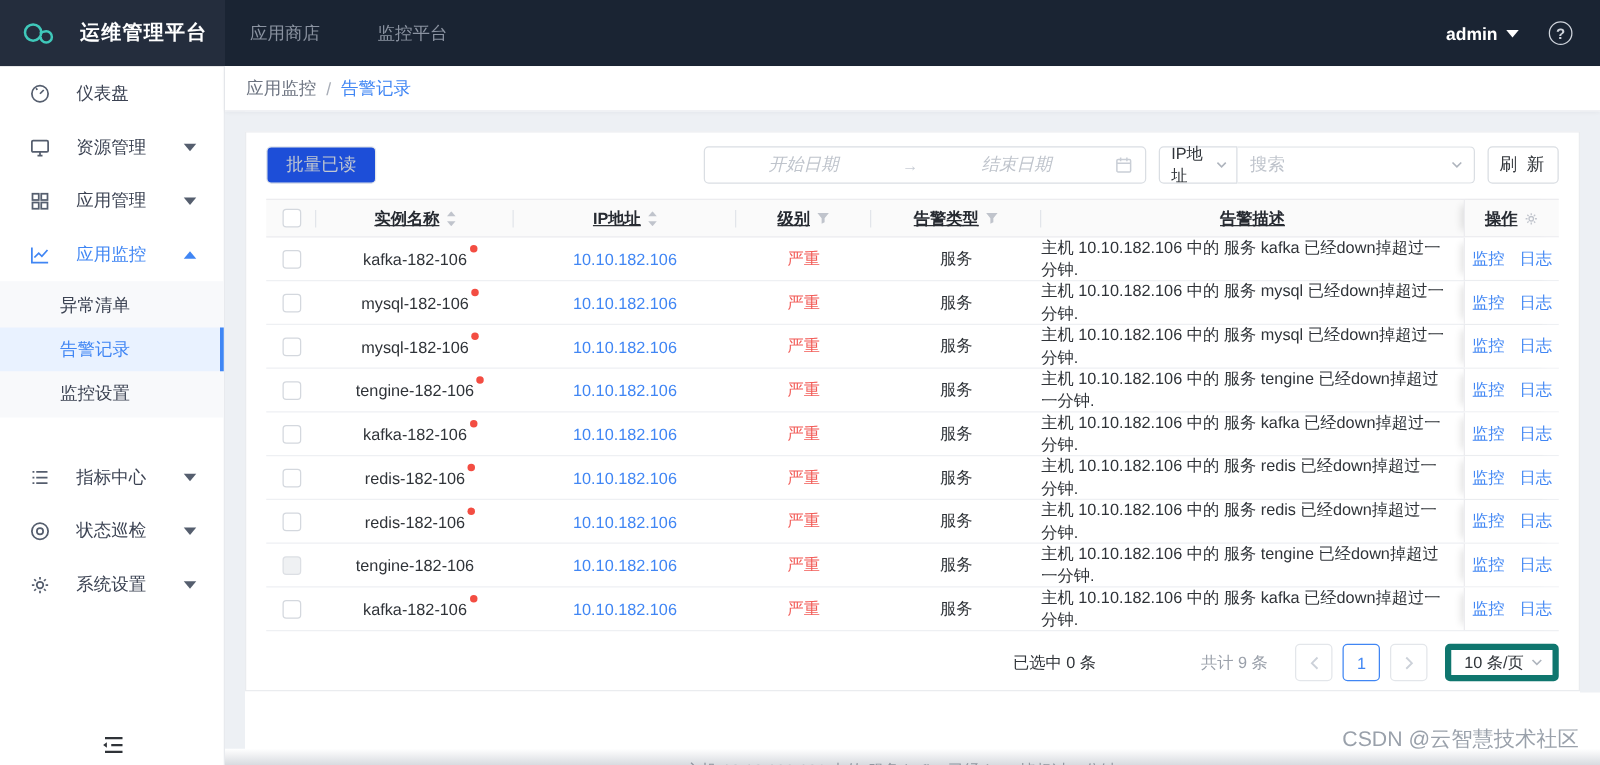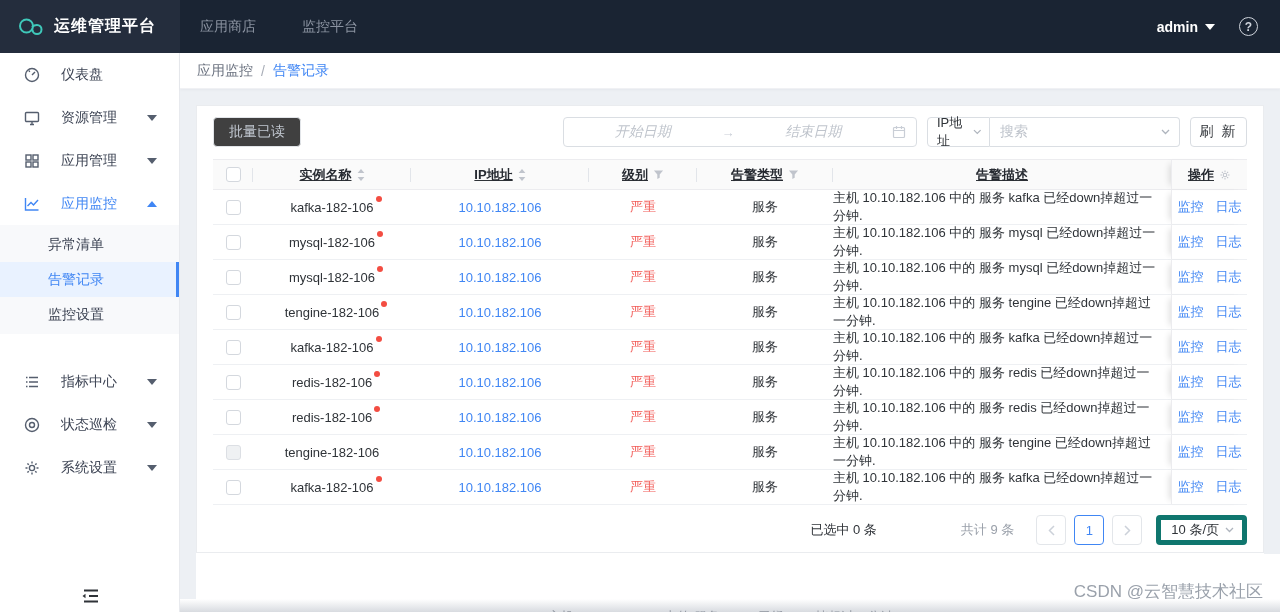--- a/index.html
+++ b/index.html
@@ -1,21 +1,21 @@
 <!DOCTYPE html>
 <html><head>
 <meta charset="utf-8">
 <style>
   * { margin:0; padding:0; box-sizing:border-box; }
   html,body { width:1280px; height:612px; overflow:hidden; }
   body { font-family:"Liberation Sans","DejaVu Sans",sans-serif; background:#fff; position:relative; font-size:14px; color:#2f3338; }
 
   
   .navbar { position:absolute; top:0; left:0; width:1280px; height:53px; background:#1a2433; display:flex; align-items:center; }
-  .nav-logo { width:180px; height:53px; background:#242d3d; display:flex; align-items:center; padding-left:18px; gap:10px; flex:0 0 180px; }
+  .nav-logo { width:180px; height:53px; background:#242d3d; display:flex; align-items:center; padding-left:18px; gap:20px; flex:0 0 180px; }
   .nav-title { color:#fff; font-weight:bold; font-size:16px; letter-spacing:1px; }
   .nav-tabs { display:flex; align-items:center; margin-left:20px; gap:46px; }
   .nav-tab { color:#8b93a1; font-size:14px; cursor:pointer; }
   .nav-right { margin-left:auto; display:flex; align-items:center; gap:24px; padding-right:22px; }
   .nav-user { color:#fff; font-weight:bold; display:flex; align-items:center; gap:7px; cursor:pointer; }
   .caret-down-w { width:0; height:0; border-left:5px solid transparent; border-right:5px solid transparent; border-top:6px solid #fff; }
   .help-circle { width:19px; height:19px; border:1.6px solid #cfd4dc; border-radius:50%; color:#cfd4dc; font-size:12px; font-weight:bold; display:flex; align-items:center; justify-content:center; cursor:pointer; }
 
   
   .sidebar { position:absolute; top:53px; left:0; width:180px; bottom:0; background:#fff; border-right:1px solid #e8eaee; }
@@ -39,21 +39,21 @@
   .crumb .current { color:#4086f4; }
   .bg-band { position:absolute; top:36px; left:0; right:0; height:16px; background:#edf0f4; }
   .gutter-l { position:absolute; top:36px; left:0; width:16px; bottom:0; background:#edf0f4; }
   .gutter-r { position:absolute; top:36px; right:0; width:16px; height:465px; background:#edf0f4; }
 
   .card { position:absolute; top:52px; left:16px; right:16px; height:448px; background:#fff; border:1px solid #eaecef; }
 
   
   .toolbar { display:flex; align-items:center; padding:11px 16px 12px 16px; }
   .btn { height:30px; border-radius:4px; border:1px solid #d9dde2; background:#fff; display:flex; align-items:center; justify-content:center; font-size:14px; cursor:pointer; }
-  .btn-disabled { padding:0 15px; background:#404040; border-color:#e2e5e9; color:#c1c7d0; cursor:not-allowed; }
+  .btn-disabled { padding:0 15px; background:#1d4ed8; border-color:#e2e5e9; color:#c1c7d0; cursor:not-allowed; }
   .tb-right { margin-left:auto; display:flex; align-items:center; gap:10px; }
   .date-range { width:354px; height:30px; border:1px solid #dadee3; border-radius:4px; display:flex; align-items:center; color:#bfc4cc; font-size:14px; padding:0 10px 0 0; cursor:pointer; }
   .date-range .ph { flex:1; text-align:center;font-style:italic; }
   .date-range .arrow { color:#c9ced6; font-size:13px; }
   .select-group { display:flex; }
   .ip-select { width:63px; height:30px; border:1px solid #dadee3; border-radius:4px 0 0 4px; display:flex; align-items:center; justify-content:space-between; padding:0 7px 0 9px; font-size:13px; color:#2f3338; cursor:pointer; }
   .search-select { width:190px; height:30px; border:1px solid #dadee3; border-left:none; border-radius:0 4px 4px 0; display:flex; align-items:center; justify-content:space-between; padding:0 9px 0 10px; font-size:14px; color:#bfc4cc; cursor:pointer; }
   .refresh { width:57px; color:#2f3338; letter-spacing:2px; }
 
   

